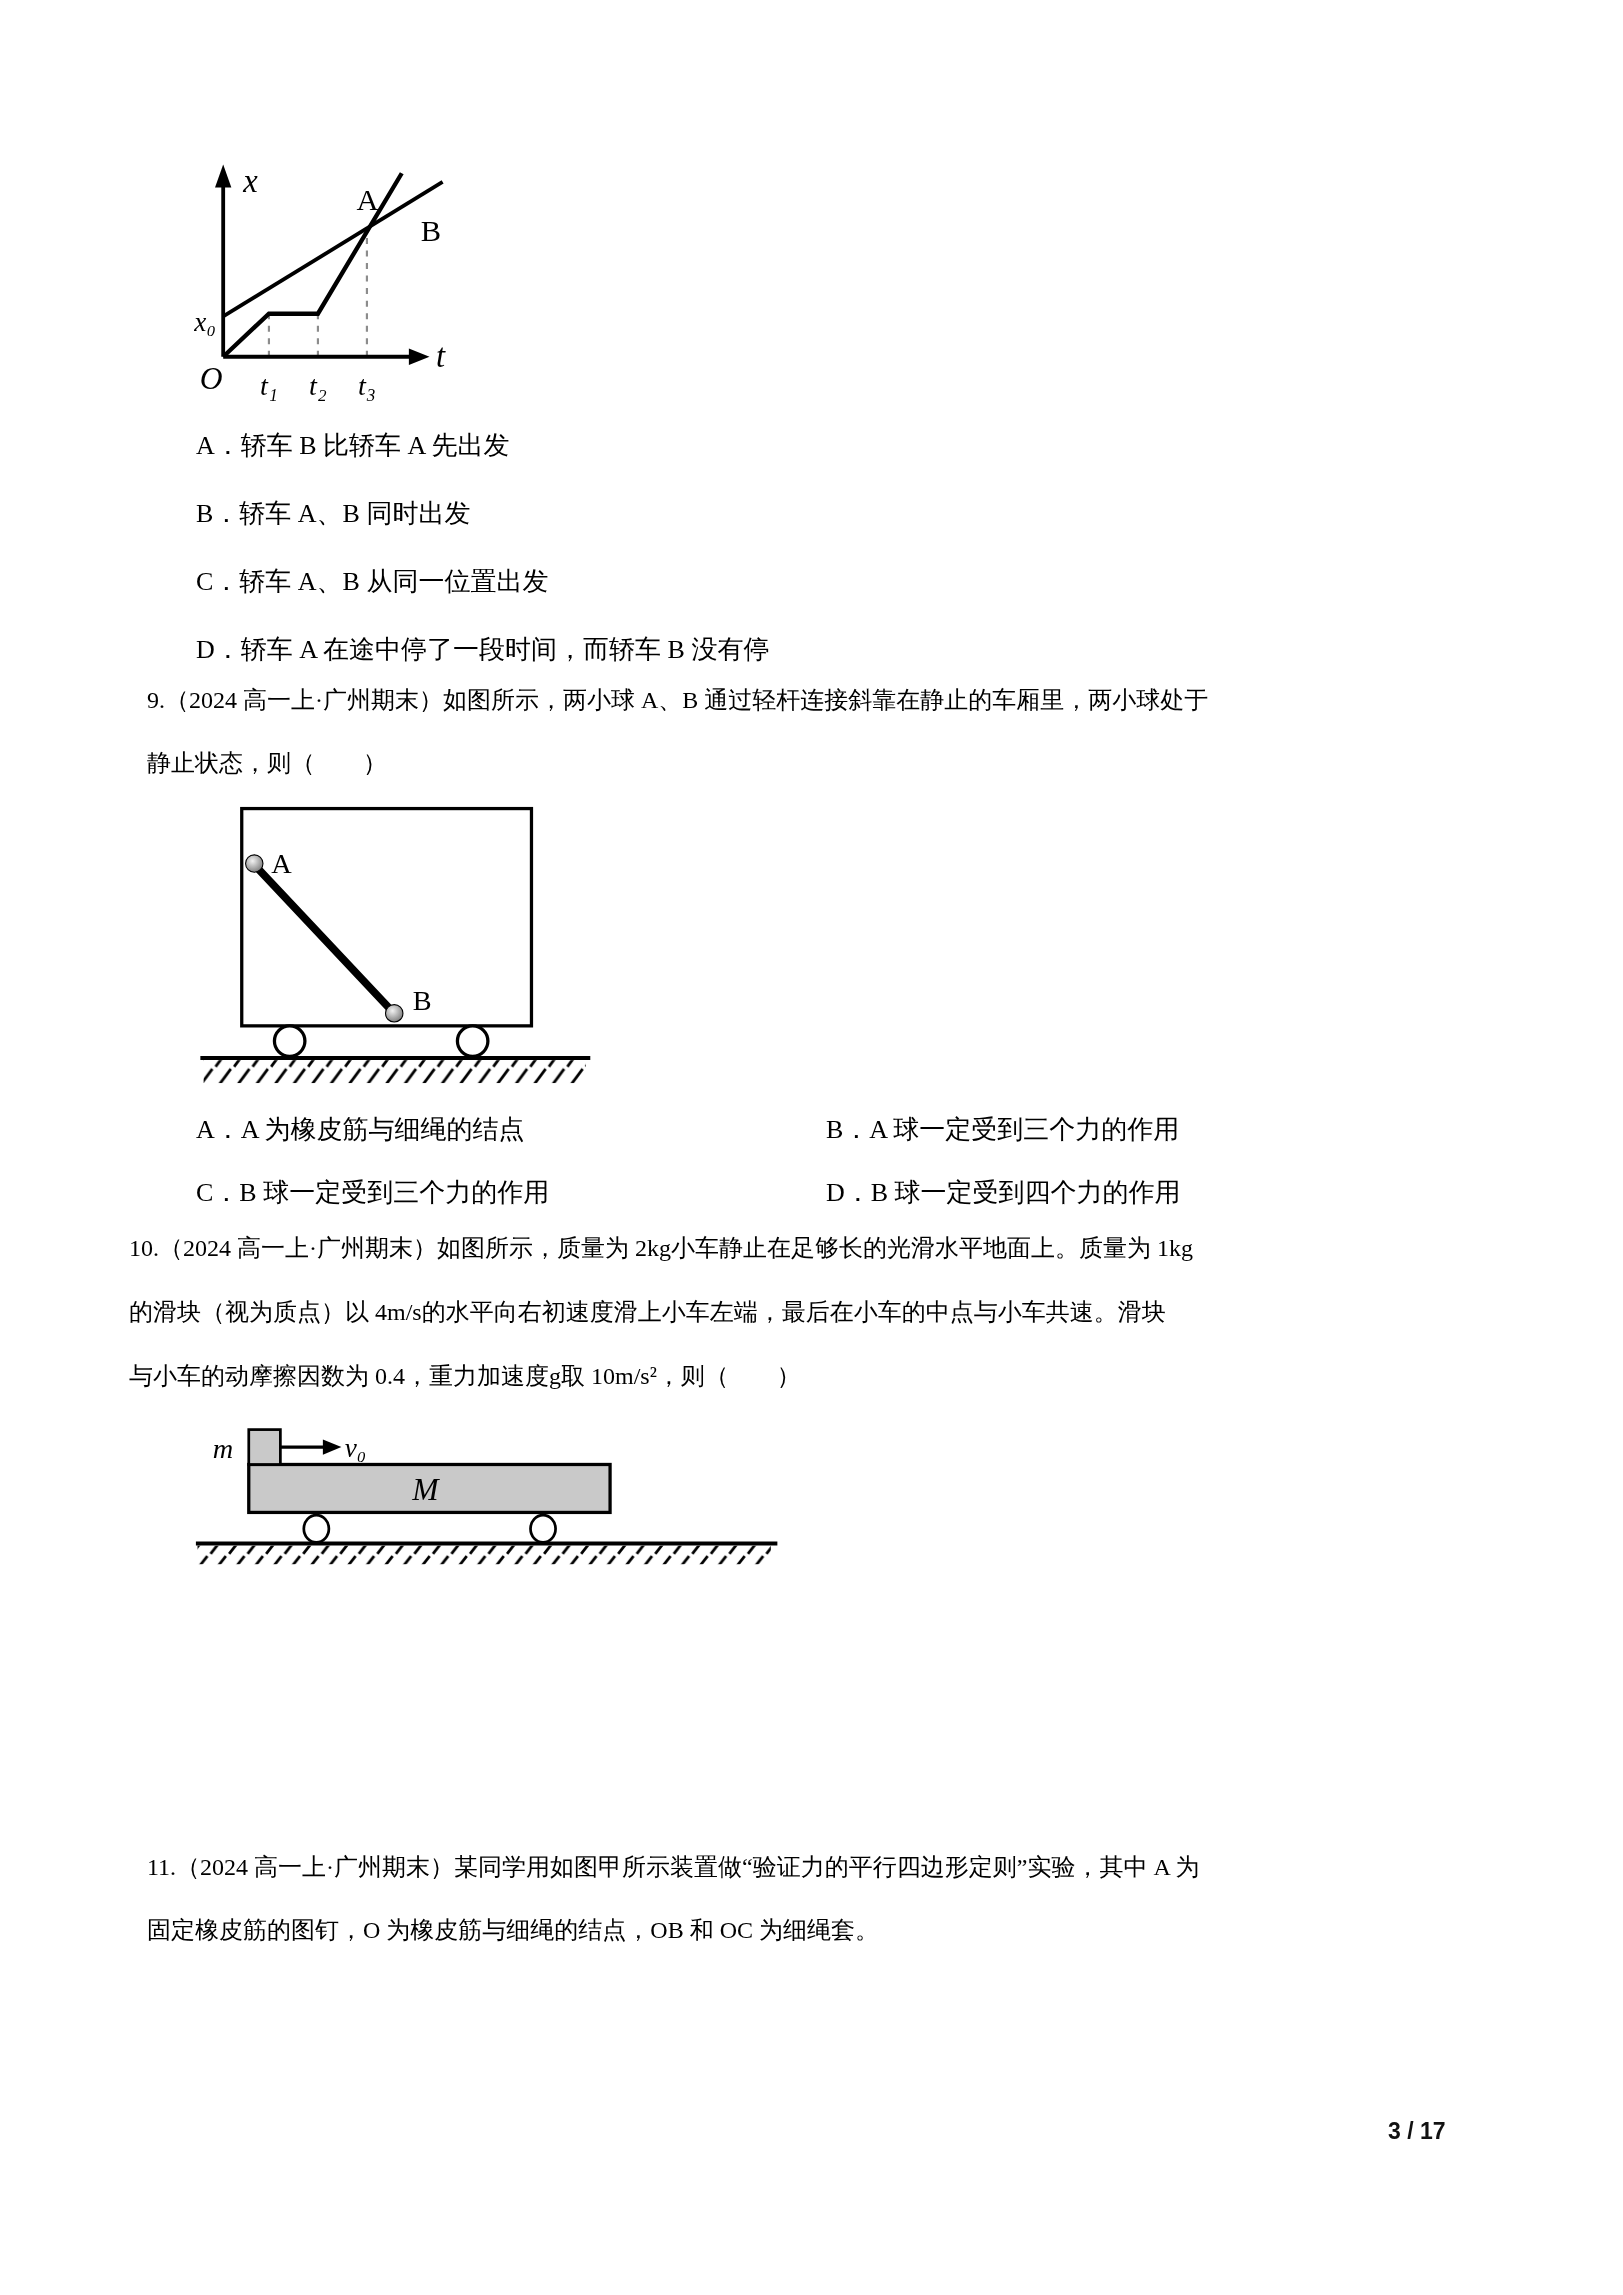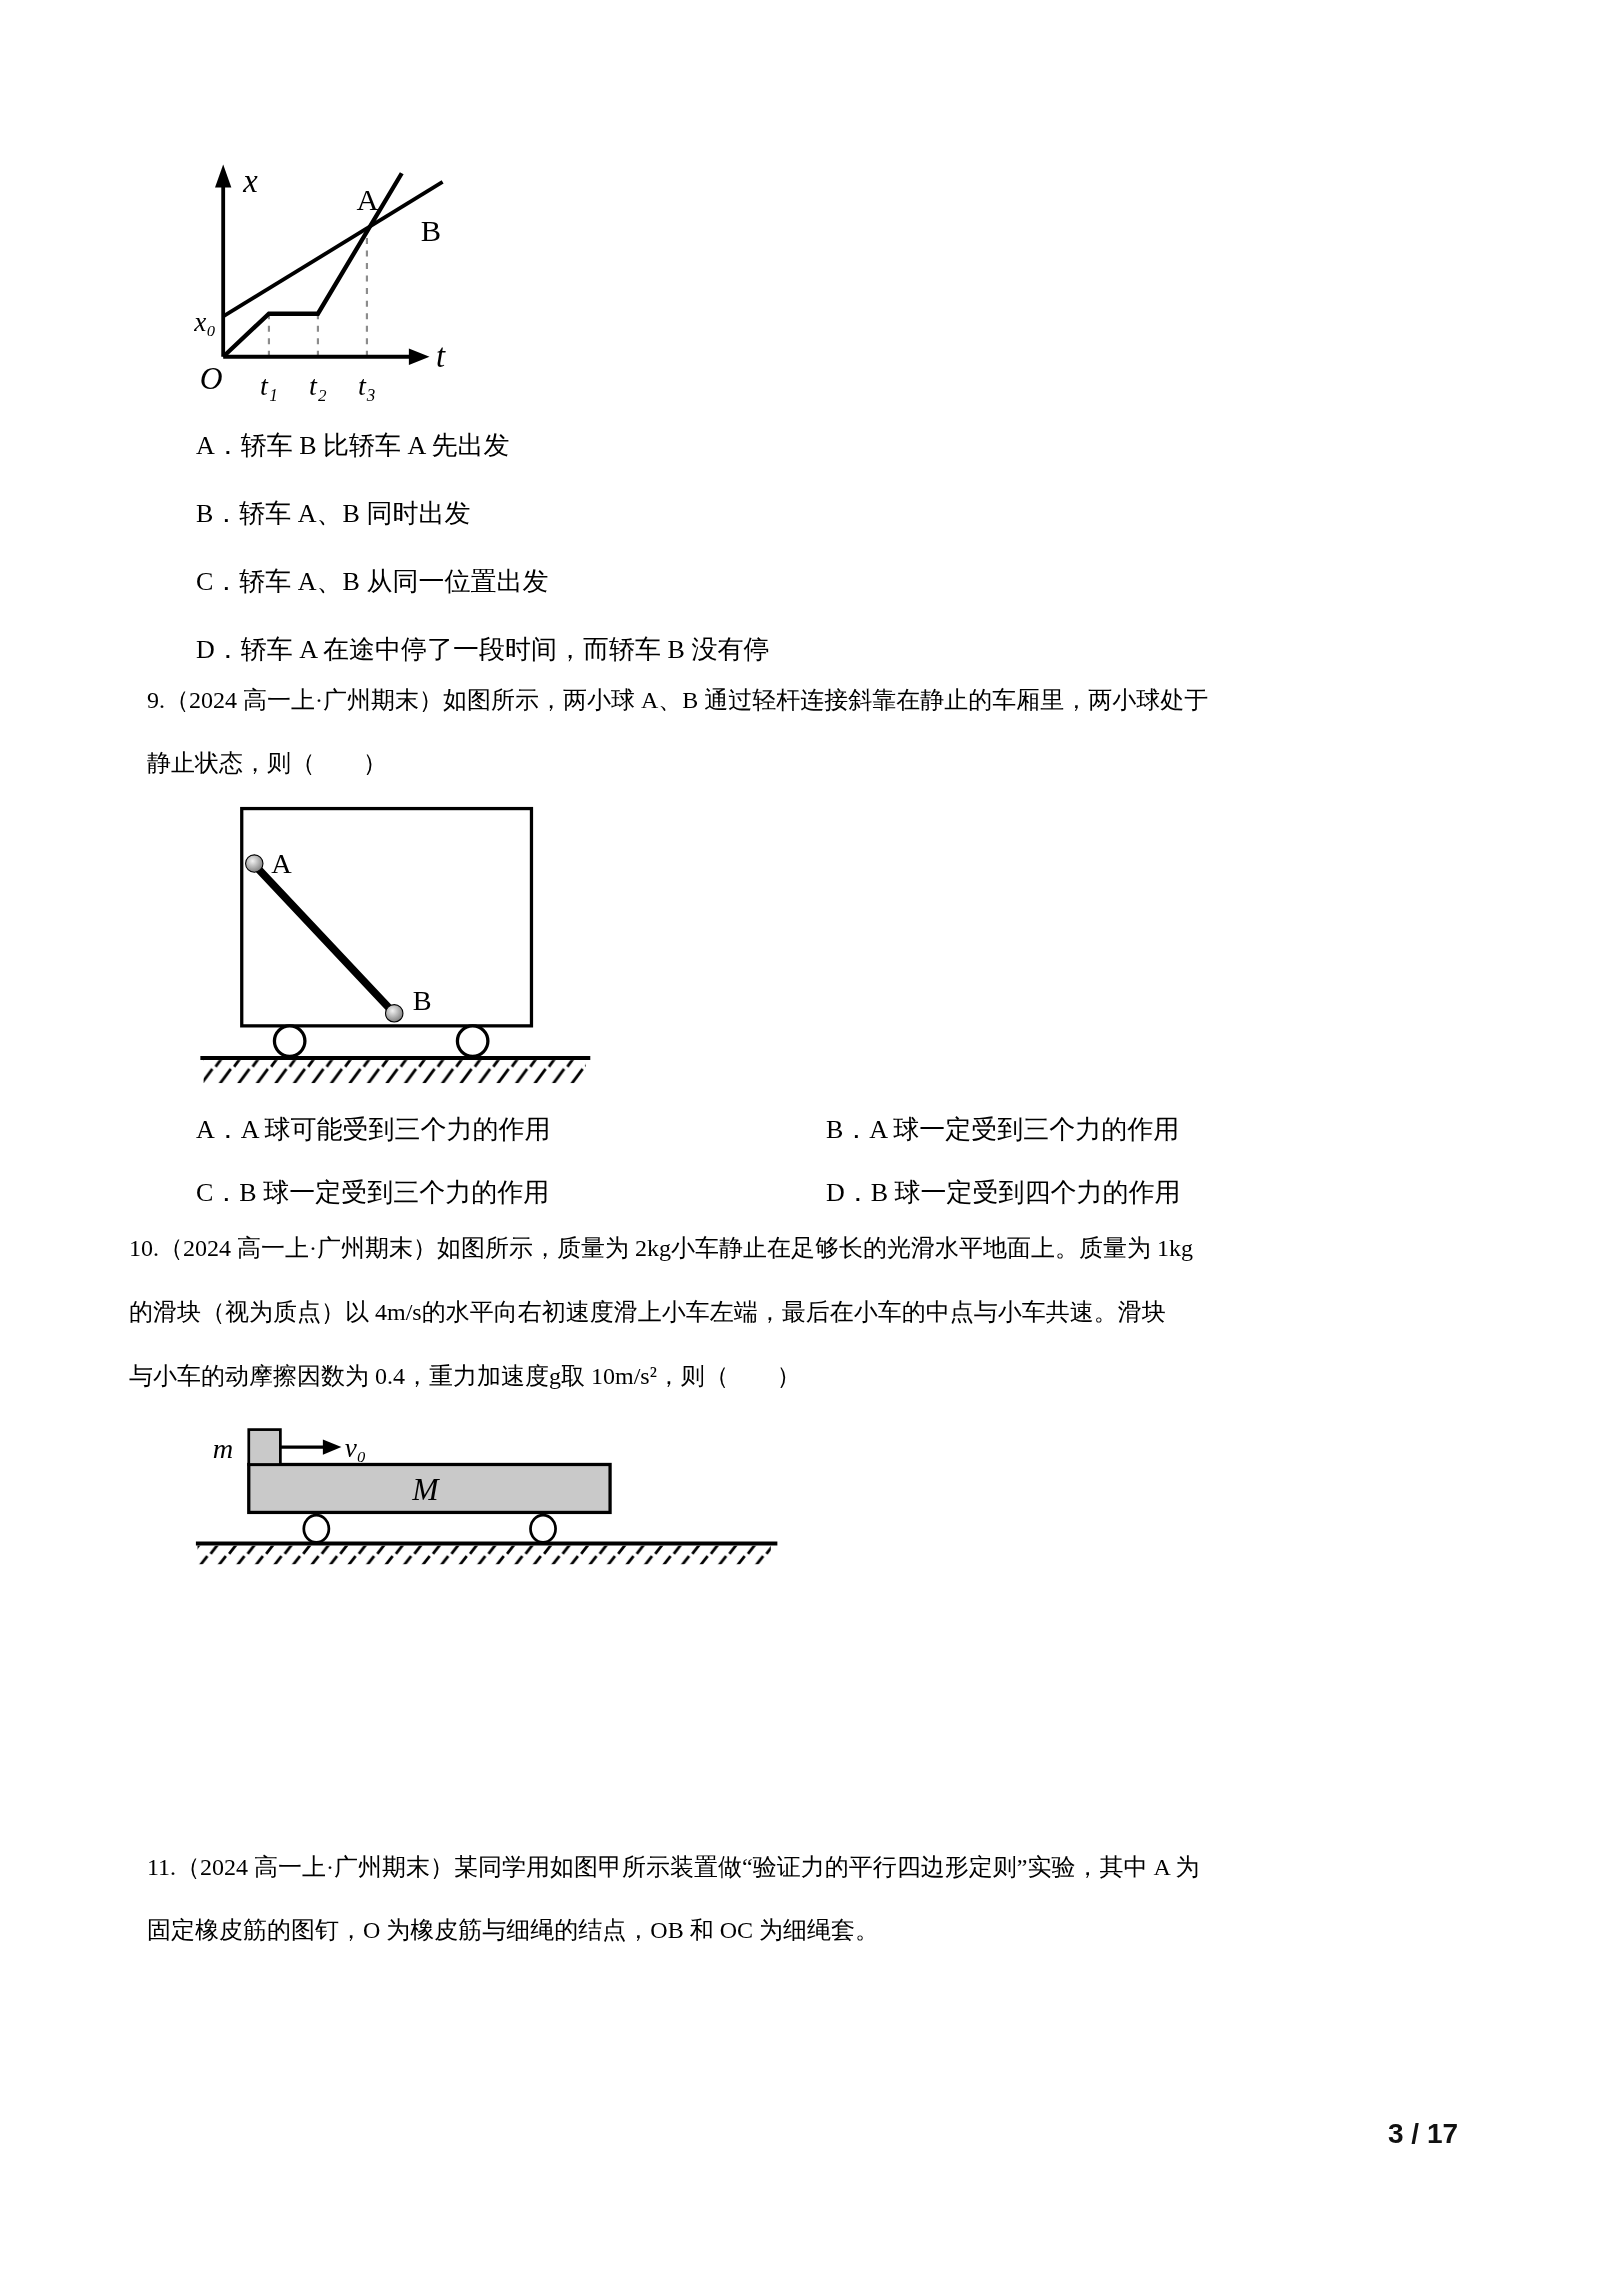--- a/index.html
+++ b/index.html
@@ -9,21 +9,21 @@
   }
   .abs{position:absolute;}
   .stem-line{white-space:nowrap;font-size:24px;}
   .lh115 .stem-line{line-height:63px;}
   .lh118 .stem-line{line-height:64px;}
   .opt{white-space:nowrap;font-size:26px;}
   .rh125 .opt{line-height:68px;}
   .rh118 .opt{line-height:64px;}
   .opts-grid{display:grid;grid-template-columns:630px auto;}
   .opts-grid .opt{line-height:63px;}
-  .pageno{font-family:"Liberation Sans","DejaVu Sans",sans-serif;font-weight:bold;font-size:28px;color:#111;}
+  .pageno{font-family:"Liberation Sans","DejaVu Sans",sans-serif;font-weight:bold;font-size:23px;color:#111;}
   svg text{font-family:"Liberation Serif","DejaVu Serif",serif;fill:#000;}
   svg text.it{font-style:italic;}
 </style>
 </head>
 <body>
 
 <div class="page">
 
   <svg class="abs" style="left:194px;top:158px" width="262" height="245" viewBox="0 0 480 450">
 
@@ -78,21 +78,21 @@
     <circle cx="364" cy="404" r="16" fill="url(#ballG)" stroke="#000" stroke-width="2"></circle>
     <circle cx="172" cy="455" r="28" fill="#fff" stroke="#000" stroke-width="6"></circle>
     <circle cx="508" cy="455" r="28" fill="#fff" stroke="#000" stroke-width="6"></circle>
     <line x1="8" y1="486" x2="724" y2="486" stroke="#000" stroke-width="7"></line>
     <rect x="14" y="490" width="702" height="42" fill="url(#hatch9)"></rect>
     <text x="138" y="147" font-size="52">A</text>
     <text x="398" y="398" font-size="52">B</text>
   </svg>
 
   <div class="abs opts-grid" style="left:196px;top:1098px">
-    <div class="opt"><span>A．</span><span>A 球可能受到三个力的作用</span></div>
+    <div class="opt"><span>A．</span><span>A 为橡皮筋与细绳的结点</span></div>
     <div class="opt"><span>B．</span><span>A 球一定受到三个力的作用</span></div>
     <div class="opt"><span>C．</span><span>B 球一定受到三个力的作用</span></div>
     <div class="opt"><span>D．</span><span>B 球一定受到四个力的作用</span></div>
   </div>
 
   <div class="abs lh118" style="left:129px;top:1216px">
     <div class="stem-line">10.（2024 高一上·广州期末）如图所示，质量为 2kg小车静止在足够长的光滑水平地面上。质量为 1kg</div>
     <div class="stem-line">的滑块（视为质点）以 4m/s的水平向右初速度滑上小车左端，最后在小车的中点与小车共速。滑块</div>
     <div class="stem-line">与小车的动摩擦因数为 0.4，重力加速度g取 10m/s²，则（　　）</div>
   </div>

